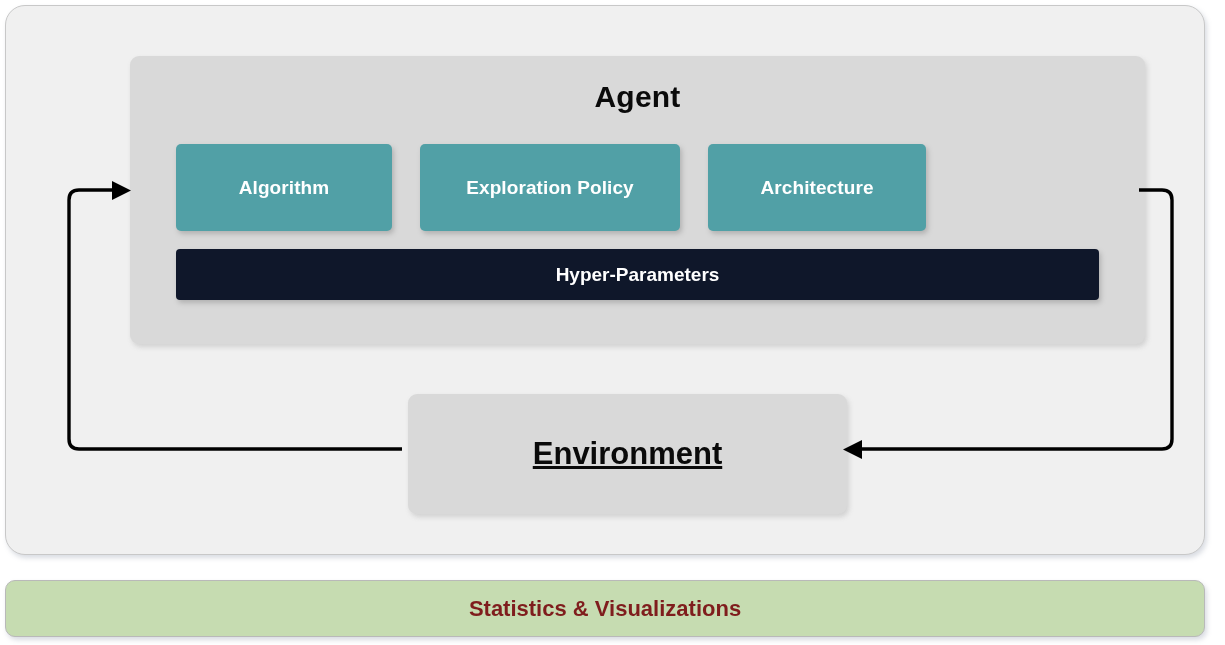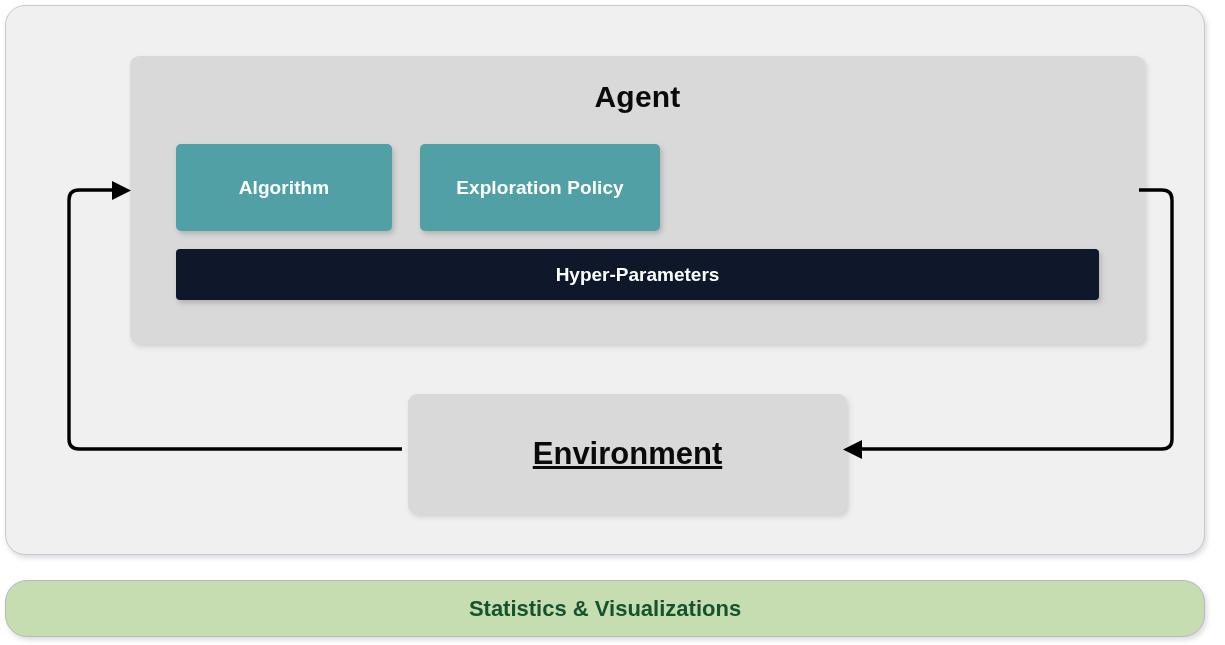--- a/index.html
+++ b/index.html
@@ -78,21 +78,21 @@
     display: flex;
     align-items: center;
     justify-content: center;
     color: #ffffff;
     font-size: 19px;
     font-weight: bold;
     letter-spacing: 0.1px;
     box-sizing: border-box;
   }
   .component-box.w-algorithm         { width: 216px; }
-  .component-box.w-exploration-policy{ width: 240px; }
+  .component-box.w-exploration-policy{ width: 260px; }
   .component-box.w-architecture      { width: 218px; }
   .component-box.w-memory            { width: 215px; }
 
   
   .hyperparams-bar {
     position: absolute;
     left: 46px;
     top: 193px;
     width: 923px;
     height: 51px;
@@ -138,44 +138,45 @@
 
   
   .statistics-bar {
     position: absolute;
     left: 5px;
     top: 580px;
     width: 1200px;
     height: 57px;
     background: #c6dcb1;
     border: 1px solid #b9b9b9;
-    border-radius: 22px;
+    border-radius: 10px;
     box-sizing: border-box;
     box-shadow: 2px 3px 5px rgba(120,130,150,0.28);
     display: flex;
     align-items: center;
     justify-content: center;
     font-size: 22px;
     font-weight: bold;
-    color: #14532d;
+    color: #7f1d1d;
   }
 </style>
 </head>
 <body>
 
 <div id="stage">
 
   <div class="outer-panel">
 
     <div class="agent-box">
       <div class="agent-title">Agent</div>
 
       <div class="component-row">
         <div class="component-box w-algorithm">Algorithm</div>
         <div class="component-box w-exploration-policy">Exploration Policy</div>
+        <div class="component-box w-architecture">Architecture</div>
       </div>
 
       <div class="hyperparams-bar">Hyper-Parameters</div>
     </div>
 
     <div class="environment-box">Environment</div>
   </div>
 
   <svg class="loop-svg" viewBox="0 0 1225 645">
 

